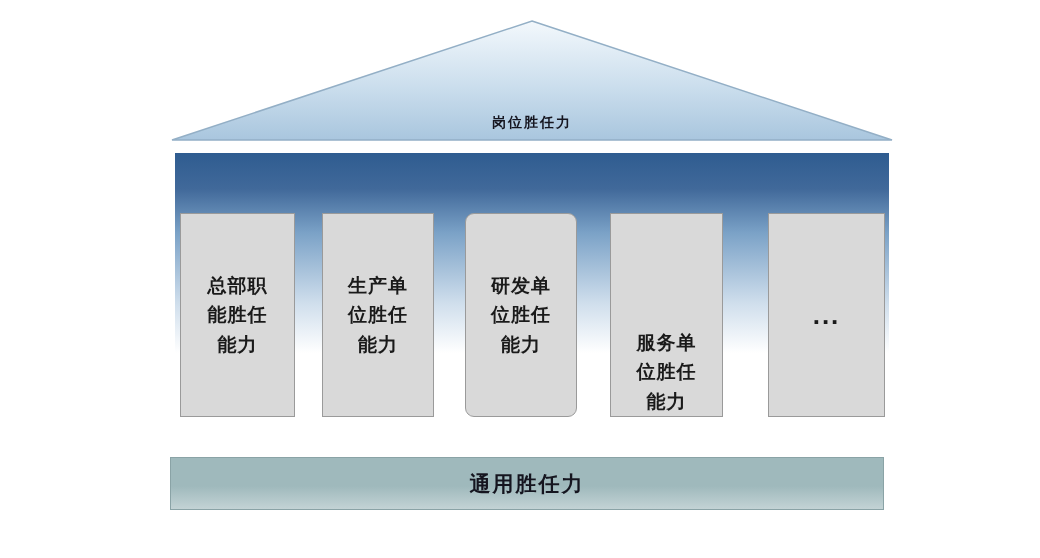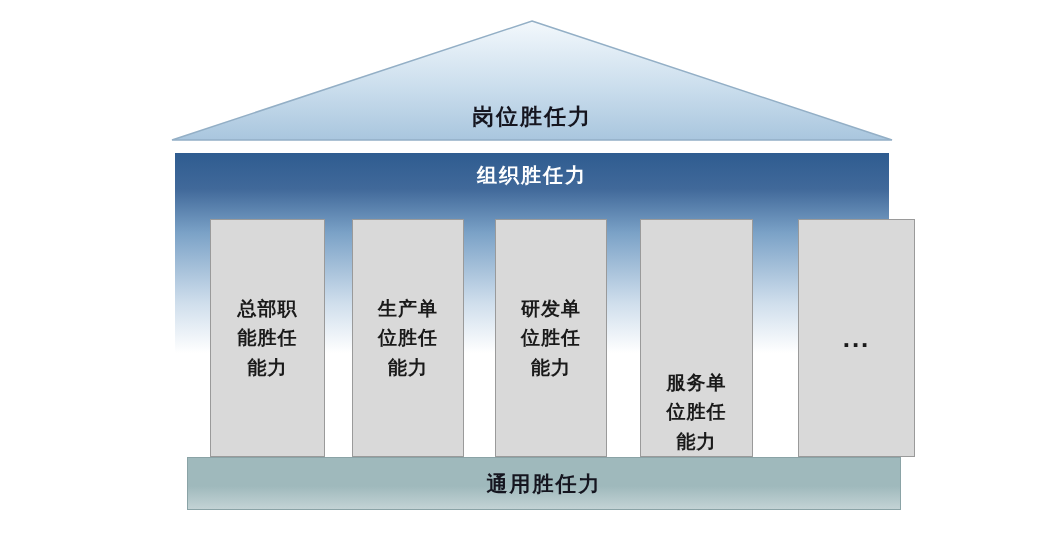--- a/index.html
+++ b/index.html
@@ -25,21 +25,21 @@
   }
   
   .roof{
     position:absolute;left:170px;top:20px;
     width:724px;height:122px;
   }
   .roof svg{display:block;}
   .roof-label{
     position:absolute;left:0;right:0;bottom:10px;
     text-align:center;
-    font-size:22px;font-weight:bold;
+    font-size:14px;font-weight:bold;
     color:var(--text-dark);
     letter-spacing:2px;
   }
   
   .body-top{
     position:absolute;left:175px;top:153px;
     width:714px;height:200px;
     background:linear-gradient(to bottom,
       var(--org-dark) 0%,
       #41699a 18%,
@@ -51,43 +51,43 @@
     position:absolute;left:175px;top:153px;
     width:714px;height:44px;
     line-height:44px;
     text-align:center;
     color:#ffffff;
     font-size:20px;font-weight:bold;
     letter-spacing:2px;
   }
   
   .pillar{
-    position:absolute;top:219px;height:238px;
+    position:absolute;top:213px;height:204px;
     background:var(--pillar-fill);
     border:1px solid var(--pillar-border);
     box-sizing:border-box;
-    display:flex;align-items:center;justify-content:center;margin-left:30px;
+    display:flex;align-items:center;justify-content:center;
   }
   .pillar-label{
     text-align:center;
     font-size:19px;font-weight:bold;
     color:#1a1a1a;
     line-height:1.55;
     white-space:pre-line;
     letter-spacing:1px;
   }
   .pillar-label.dots{font-size:26px;letter-spacing:2px;}
   .p1{left:180px;width:115px;}
   .p2{left:322px;width:112px;align-items:center;}
-  .p3{left:465px;width:112px;}
+  .p3{left:465px;width:112px;border-radius:9px;}
   .p4{left:610px;width:113px;align-items:flex-end;}
   .p5{left:768px;width:117px;}
   
   .base-band{
-    position:absolute;left:187px;top:457px;
+    position:absolute;left:170px;top:457px;
     width:714px;height:53px;
     background:linear-gradient(to bottom,var(--base-fill) 0%,var(--base-fill) 55%,var(--base-fill2) 100%);
     border:1px solid var(--base-stroke);
     box-sizing:border-box;
     display:flex;align-items:center;justify-content:center;
   }
   .base-label{
     font-size:21px;font-weight:bold;
     color:var(--text-dark);
     letter-spacing:2px;
@@ -106,21 +106,20 @@
           <stop offset="55%" stop-color="#cbdeed"></stop>
           <stop offset="100%" stop-color="#a9c6de"></stop>
         </linearGradient>
       </defs>
       <polygon points="362,1 722,120 2,120" fill="url(#roofGrad)" stroke="#93afc6" stroke-width="1.5"></polygon>
     </svg>
     <div class="roof-label">岗位胜任力</div>
   </div>
 
   <div class="body-top"></div>
-  <div class="org-label">组织胜任力</div>
 
   <div class="pillar p1">
     <div class="pillar-label">总部职
 能胜任
 能力</div>
   </div>
   <div class="pillar p2">
     <div class="pillar-label">生产单
 位胜任
 能力</div>

